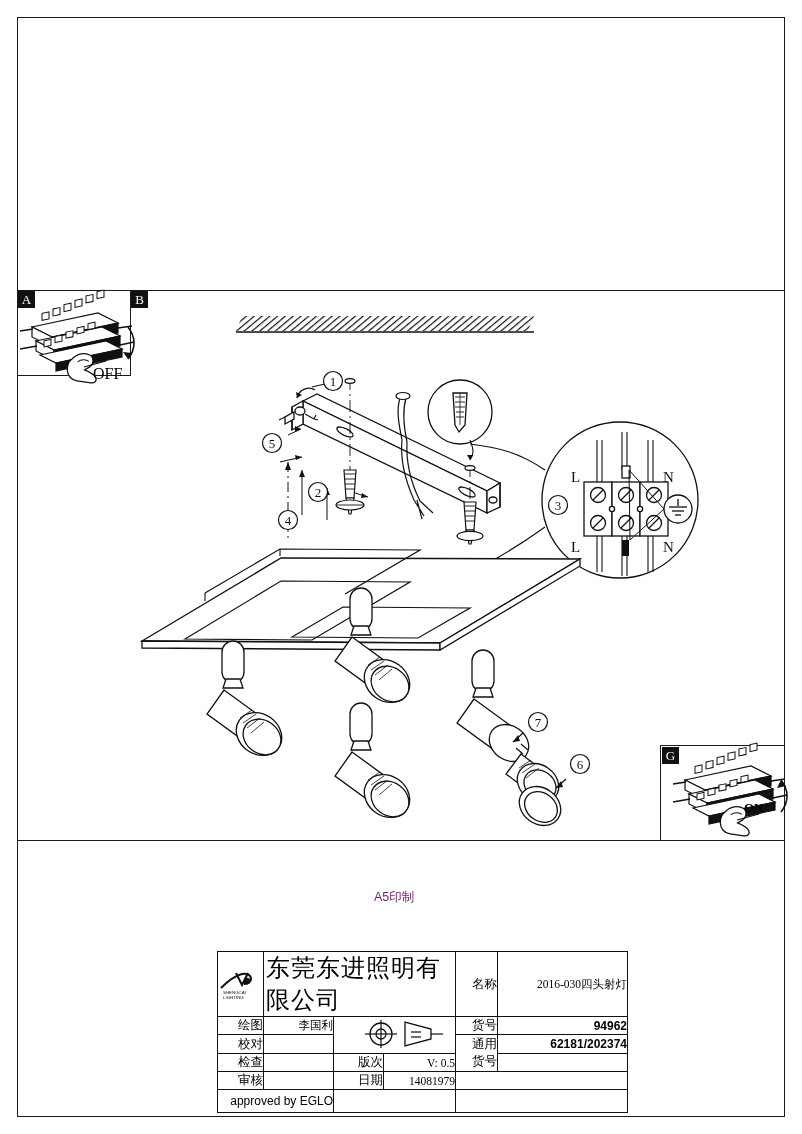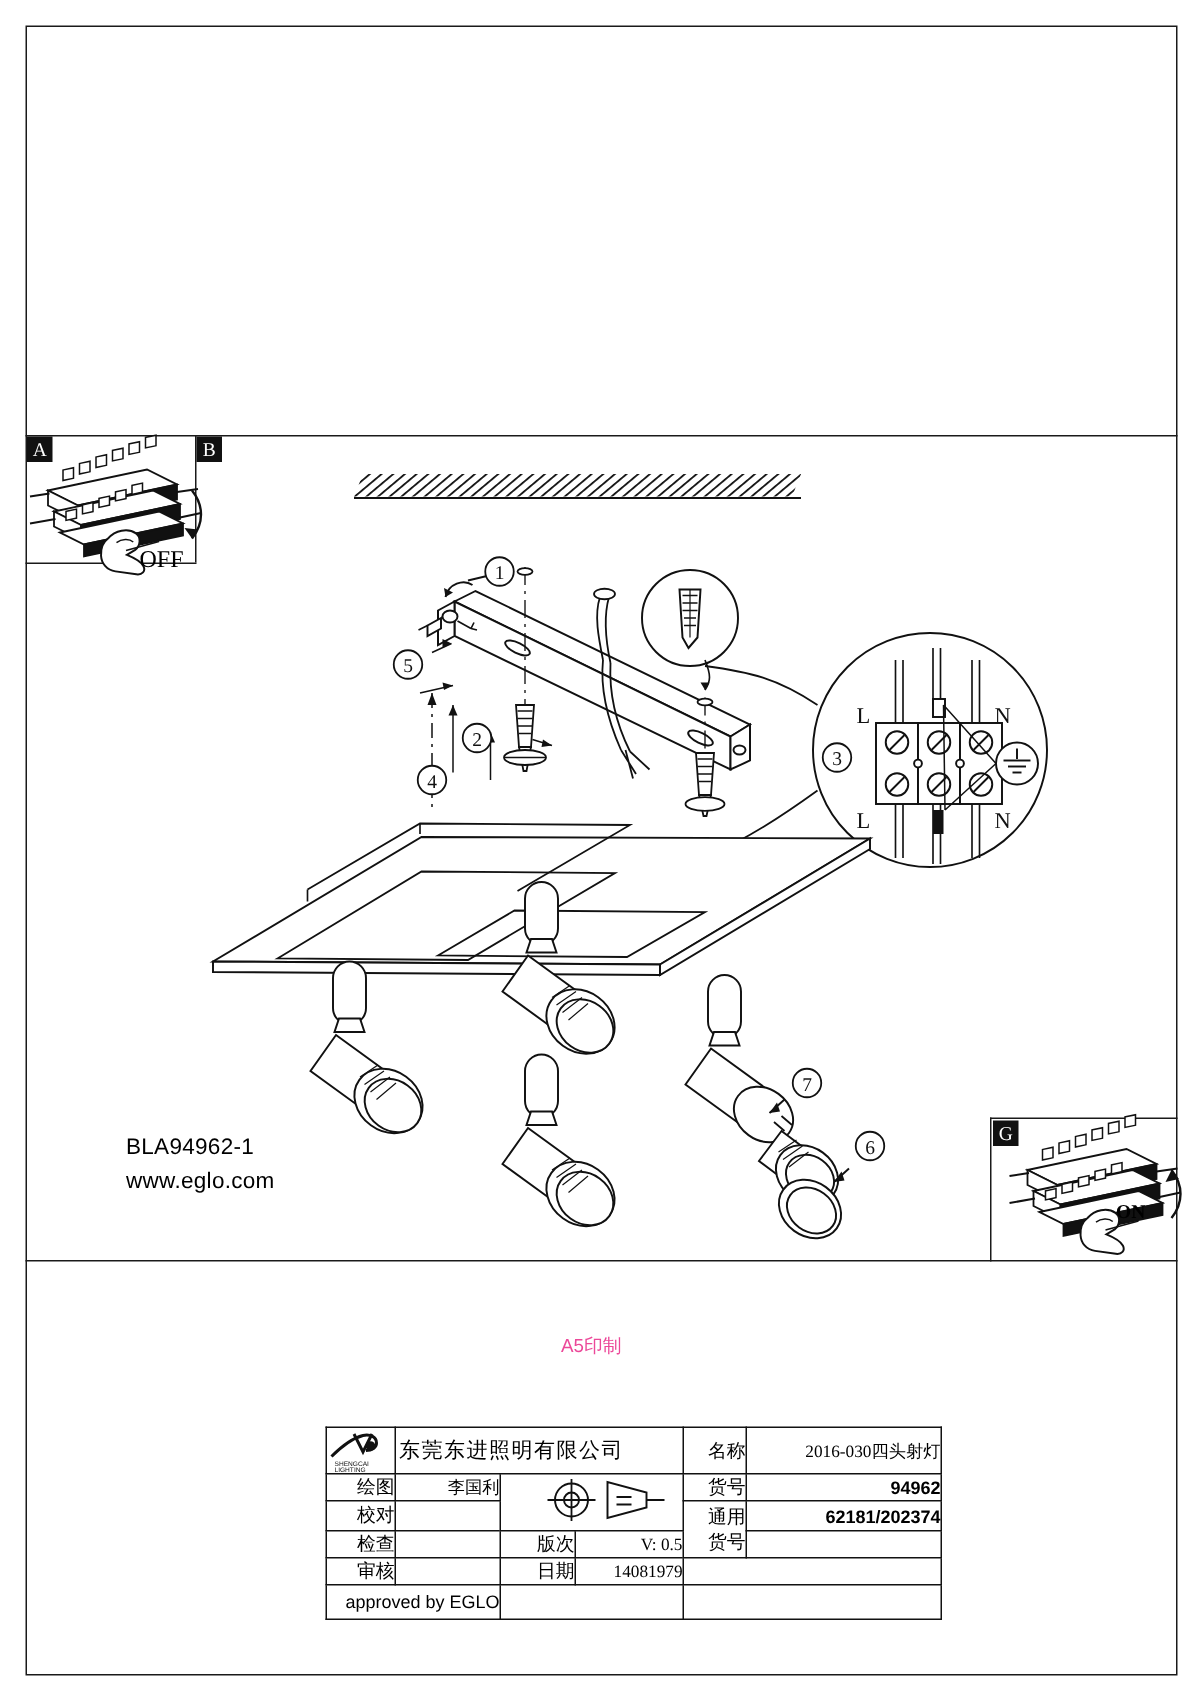--- a/index.html
+++ b/index.html
@@ -76,21 +76,21 @@
     font-size: 15px;
     letter-spacing: 0.2px;
   }
 
   #a5-note {
     position: absolute;
     left: 374px;
     top: 889px;
     font-size: 12.5px;
     font-family: "Liberation Sans", sans-serif;
-    color: #ec4899;
+    color: #701a75;
   }
 
   
   #titleblock {
     position: absolute;
     left: 217px;
     top: 951px;
     width: 410px;
     border-collapse: collapse;
     font-family: "Liberation Serif", serif;
@@ -98,21 +98,21 @@
     table-layout: fixed;
   }
   #titleblock td {
     border: 1.1px solid #111;
     padding: 0;
     text-align: right;
     vertical-align: middle;
     height: 17px;
   }
   .tb-company {
-    font-size: 14px;
+    font-size: 24px;
     letter-spacing: 1px;
     font-family: "Liberation Serif", serif;
     text-align: left !important;
     padding-left: 2px !important;
   }
   .tb-hdr { font-size: 12.5px; }
   .tb-val { font-size: 11.5px; font-family:Liberation Serif, serif; }
   .tb-num { font-size: 12px; font-family: "Liberation Sans", sans-serif; font-weight: 600; }
   .tb-approved {
     text-align: center;
@@ -468,24 +468,20 @@
       <text x="571" y="482">L</text>
       <text x="663" y="482">N</text>
       <text x="571" y="552">L</text>
       <text x="663" y="552">N</text>
     </g>
   </svg>
 
   <div class="label-txt" style="left:93px; top:347px; font-size:16px;margin-top:18px;">OFF</div>
   <div class="label-txt" style="left:744px; top:800px; font-size:13px;font-weight:bold;">ON</div>
 
-  <div id="brand-block">
-    <div id="brand-code">BLA94962-1</div>
-    <div id="brand-url">www.eglo.com</div>
-  </div>
 
   <div id="a5-note">A5印制</div>
 
   <table id="titleblock">
     <colgroup>
       <col style="width:46px">
         <col style="width:70px">
       <col style="width:50px">
         <col style="width:72px">
       <col style="width:42px">

